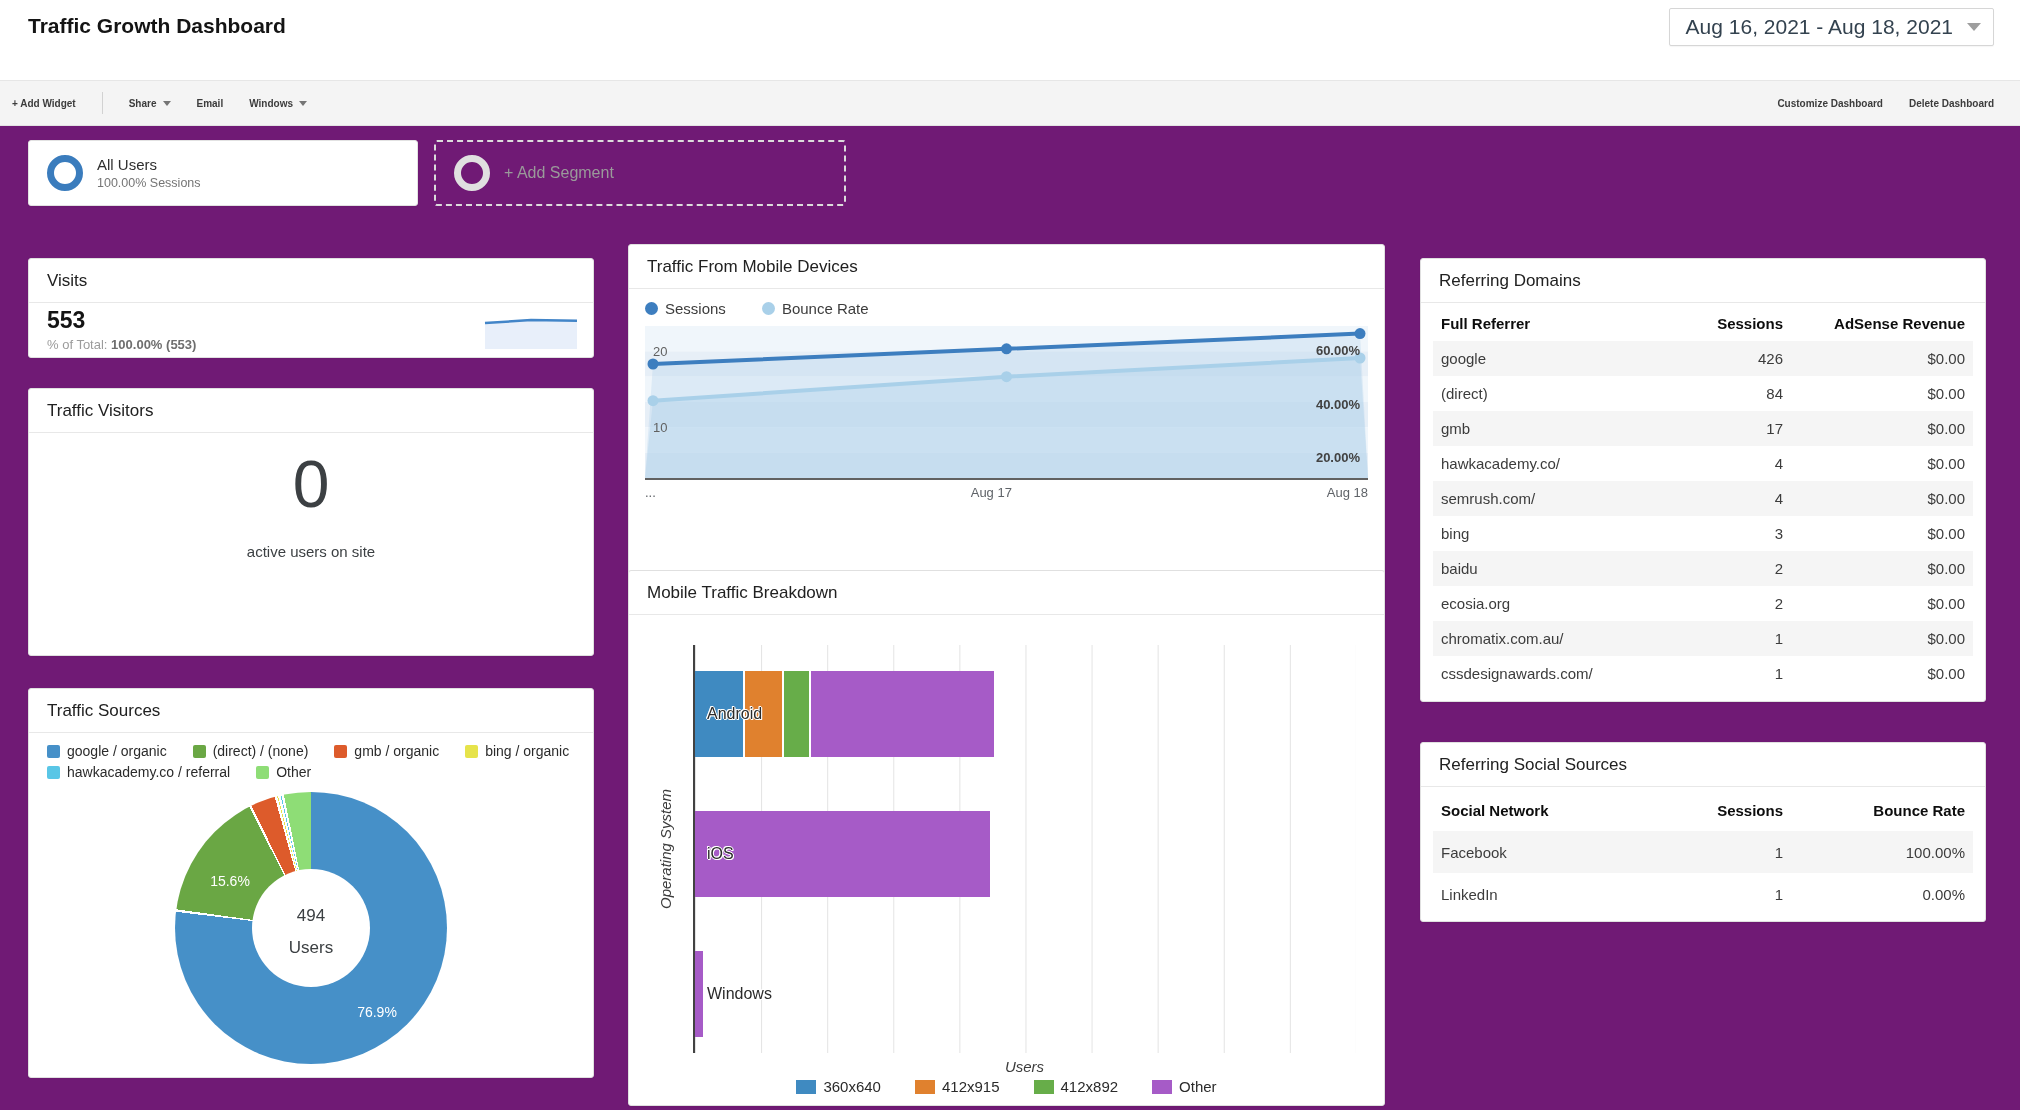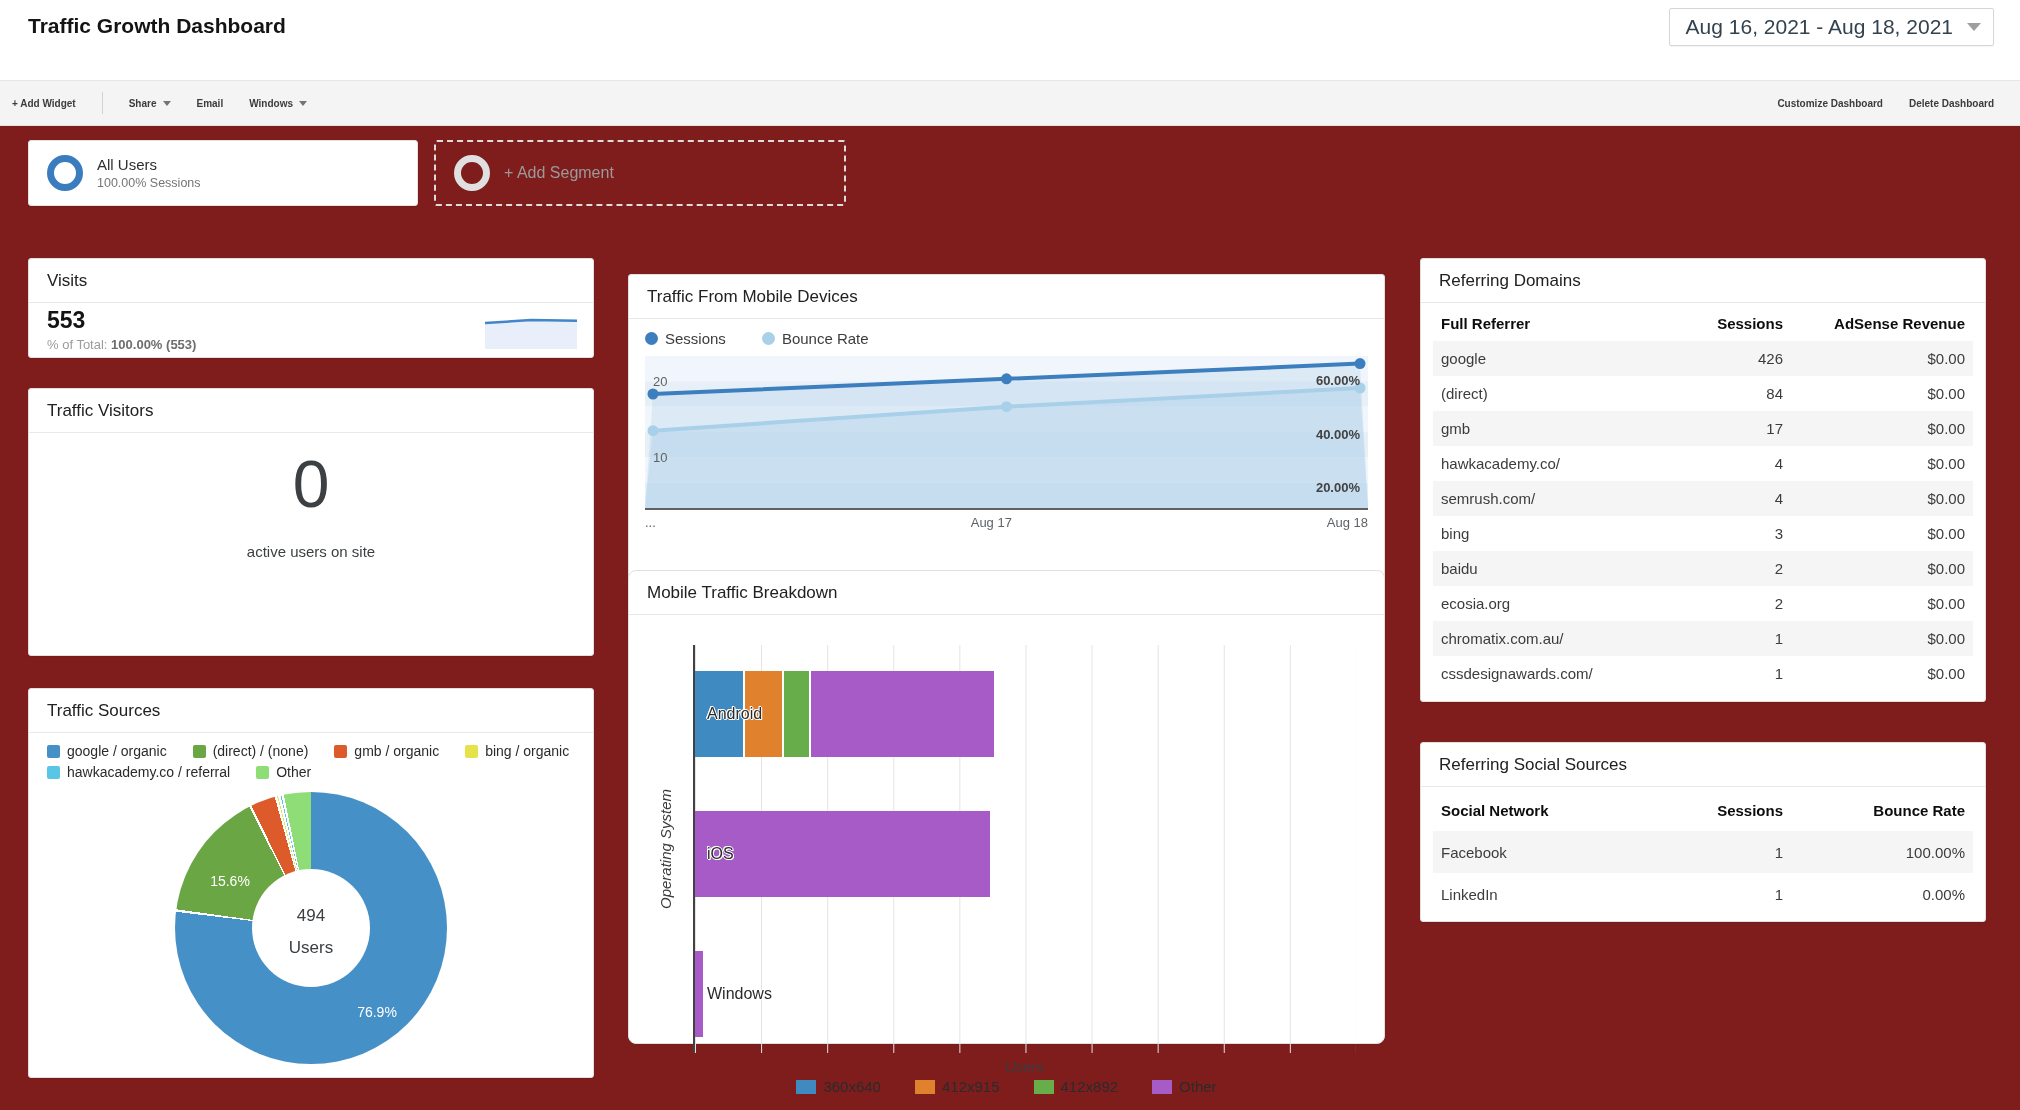--- a/index.html
+++ b/index.html
@@ -1,17 +1,17 @@
 <!DOCTYPE html>
 <html><head>
 <meta charset="utf-8">
 <style>
   html,body{margin:0;padding:0;background:#e9e9e9;}
   *{box-sizing:border-box;}
-  .page{position:relative;width:2020px;height:1110px;background:#7f1d1d;overflow:hidden;
+  .page{position:relative;width:2020px;height:1110px;background:#701a75;overflow:hidden;
         font-family:"Liberation Sans",sans-serif;color:#212121;}
   
   .hdr{position:absolute;left:0;top:0;width:100%;height:80px;background:#fff;}
   .hdr h1{margin:0;padding:14px 0 0 28px;font-size:21px;font-weight:700;color:#141414;}
   .datepicker{position:absolute;top:8px;right:26px;height:38px;display:flex;align-items:center;gap:14px;
               background:#fff;border:1px solid #d6d6d6;border-radius:2px;padding:0 12px 0 16px;
               font-size:21px;color:#33424f;cursor:pointer;box-shadow:0 1px 1px rgba(0,0,0,0.04);}
   .caret-lg{width:0;height:0;border-left:7px solid transparent;border-right:7px solid transparent;border-top:8px solid #9e9e9e;}
   
   .toolbar{position:absolute;left:0;top:80px;width:100%;height:46px;background:#f4f4f4;
@@ -30,22 +30,22 @@
   .ring-gray{border:7px solid #e0e0e0;}
   .seg-title{font-size:15px;color:#2f2f2f;}
   .seg-sub{font-size:12.5px;color:#757575;margin-top:3px;}
   .seg-add-label{font-size:16px;color:#9a9a9a;}
   
   .card{position:absolute;background:#fff;border:1px solid #e0e0e0;border-radius:3px;box-shadow:0 1px 2px rgba(0,0,0,0.05);}
   .card-title{font-size:17px;color:#212121;padding:12px 18px 11px;border-bottom:1px solid #e8e8e8;}
   .c-visits{left:28px;top:258px;width:566px;height:100px;}
   .c-active{left:28px;top:388px;width:566px;height:268px;}
   .c-sources{left:28px;top:688px;width:566px;height:390px;}
-  .c-mdev{left:628px;top:274px;width:757px;height:364px;}
-  .c-mbreak{left:628px;top:570px;width:757px;height:474px;border-radius:8px;}
+  .c-mdev{left:628px;top:244px;width:757px;height:364px;}
+  .c-mbreak{left:628px;top:570px;width:757px;height:536px;}
   .c-refdom{left:1420px;top:258px;width:566px;height:444px;}
   .c-social{left:1420px;top:742px;width:566px;height:180px;}
   
   .visits-body{position:relative;height:54px;}
   .visits-value{position:absolute;left:18px;top:4px;font-size:23px;font-weight:700;color:#141414;}
   .visits-sub{position:absolute;left:18px;top:34px;font-size:13px;color:#9b9b9b;}
   .visits-sub b{color:#6e6e6e;}
   .sparkline{position:absolute;right:14px;bottom:8px;width:96px;height:34px;}
   
   .active-body{text-align:center;color:#3c4043;}

